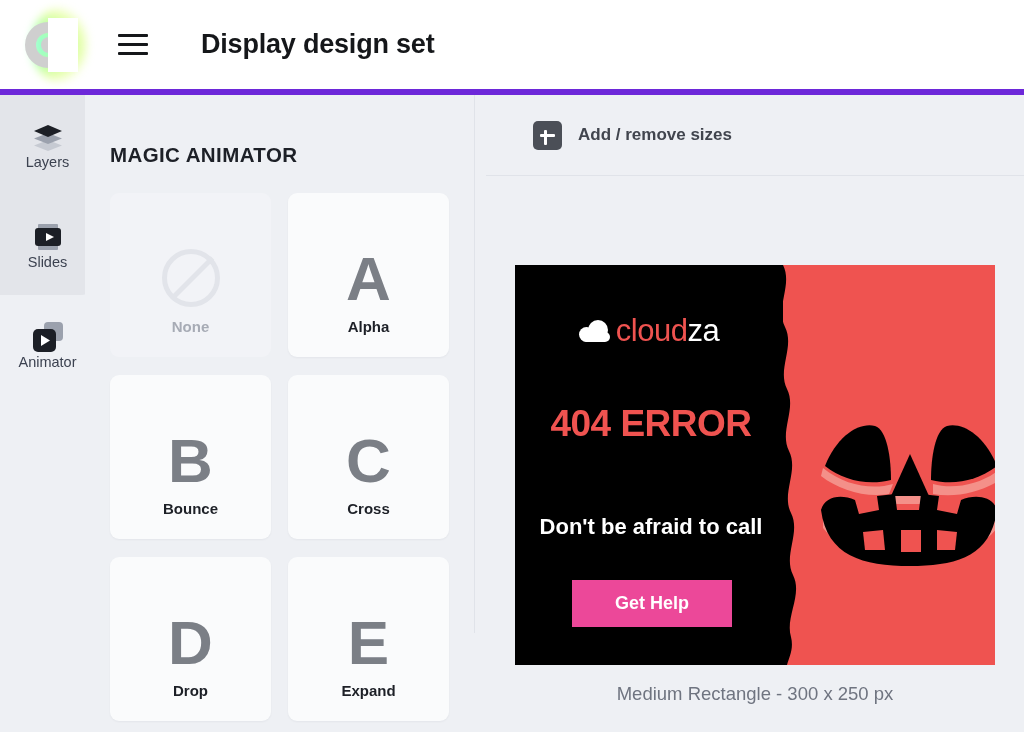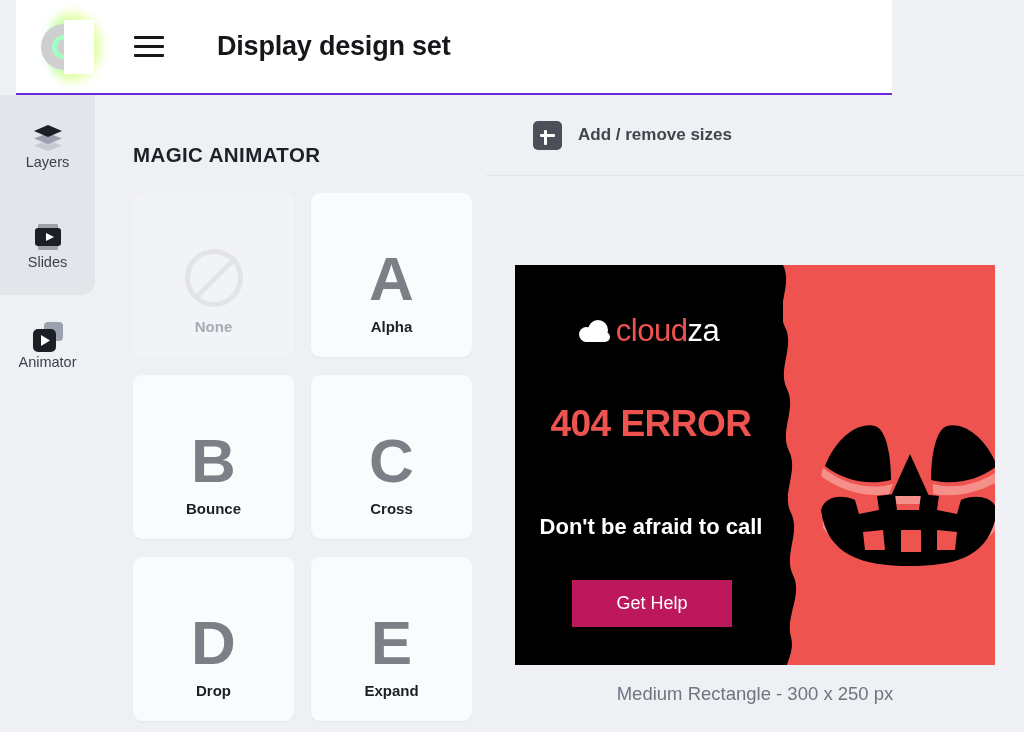--- a/index.html
+++ b/index.html
@@ -6,24 +6,24 @@
   html, body {
     width: 1024px; height: 732px;
     font-family: "Liberation Sans", sans-serif;
     background: #ffffff;
     overflow: hidden;
   }
   #app { position: relative; width: 1024px; height: 732px; background: #eef0f4; }
 
   
   .topbar {
-    position: absolute; top: 0; left: 16px; width: 876px; height: 95px;
+    position: absolute; top: 0; left: 0; width: 1024px; height: 95px;
     background: #ffffff;
     display: flex; align-items: center;
-    border-bottom: 2px solid #6d28d9;
+    border-bottom: 6px solid #6d28d9;
   }
   .logo-wrap {
     width: 95px; height: 95px;
     display: flex; align-items: center; justify-content: center;
     position: relative;
   }
   .logo {
     position: relative; width: 62px; height: 62px;
   }
   .logo .glow {
@@ -86,21 +86,21 @@
   }
   .rail-item .lbl { font-size: 14.5px; color: #3c4250; }
   .rail-item.disabled .lbl { color: #9aa1ae; }
   .rail-item.active { background: #eef0f4; }
 
   
   .ico { width: 34px; height: 34px; position: relative; }
 
   
   .mid {
-    position: absolute; top: 95px; left: 108px; width: 390px; height: 538px;
+    position: absolute; top: 95px; left: 85px; width: 390px; height: 538px;
     background: #eef0f4;
     border-right: 1px solid #e0e3e9;
   }
   .mid h2 {
     margin: 48px 0 0 25px;
     font-size: 20.5px; font-weight: bold; color: #1d2027;
     letter-spacing: 0.4px;
   }
   .anim-grid {
     margin: 26px 0 0 25px;
@@ -182,22 +182,22 @@
     position: absolute; left: 0; top: 139px; width: 272px; text-align: center;
     color: #ef5350; font-size: 37px; font-weight: bold; line-height: 1.07;
     letter-spacing: -0.5px;
   }
   .ad-sub {
     position: absolute; left: 0; top: 249px; width: 272px; text-align: center;
     color: #ffffff; font-size: 22px; font-weight: bold;
   }
   .ad-cta {
     position: absolute; left: 57px; top: 315px; width: 160px; height: 47px;
-    background: #be185d; display:flex; align-items:center; justify-content:center;
-    color:#fff; font-size:18px; font-weight:normal; cursor:pointer;
+    background: #ec4899; display:flex; align-items:center; justify-content:center;
+    color:#fff; font-size:18px; font-weight:bold; cursor:pointer;
   }
   .pumpkin { position: absolute; left: 300px; top: 145px; width: 190px; height: 160px; }
 
   .ad-cap {
     margin-top: 18px; font-size: 18.5px; color: #6f7480;
   }
 </style>
 </head>
 <body>
 

